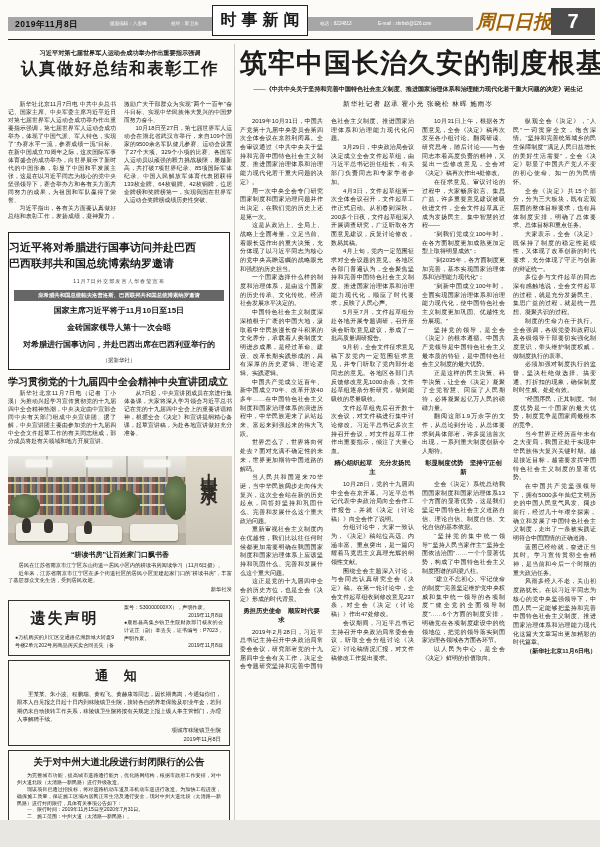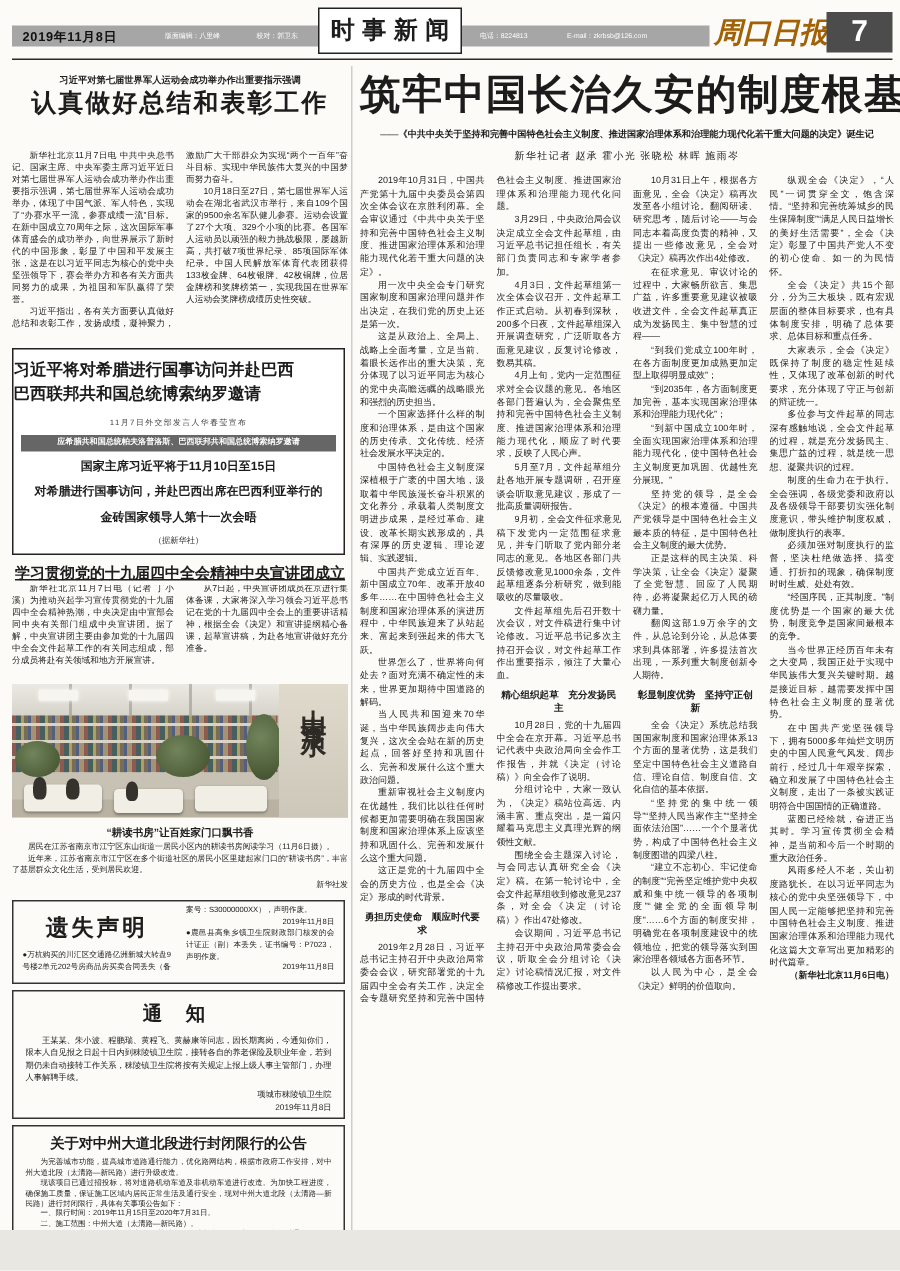--- a/index.html
+++ b/index.html
@@ -26,21 +26,21 @@
   .a1-hl2{position:absolute;top:34px;width:100%;text-align:center;font-size:16.5px;font-weight:bold;letter-spacing:7px;}
   .a1-body{position:absolute;top:57px;width:100%;height:125px;column-count:2;column-gap:8px;overflow:hidden;}
   .a1-body p,.a2-body p{font-size:5.8px;line-height:1.38;text-align:justify;text-indent:2em;margin:0;}
   .box1{position:absolute;top:188px;width:222px;height:138px;border:1px solid #222;background:#fff;box-sizing:border-box;}
   .b1-t{margin-top:7px;text-align:left;font-size:11px;font-weight:bold;line-height:1.45;}
   .b1-announce{margin-top:6px;text-align:center;font-size:5.2px;color:#444;letter-spacing:1px;}
   .b1-invite{margin:5px 5px 0;background:#666;color:#fff;font-size:5.4px;font-weight:bold;line-height:11px;text-align:center;}
   .b1-line{margin-top:3px;text-align:center;font-size:8px;font-weight:bold;line-height:1.75;}
   .b1-line:first-of-type{margin-top:6px;}
   .b1-source{margin-top:5px;text-align:center;font-size:5.5px;color:#333;}
-  .a2-hl{position:absolute;top:331px;width:100%;text-align:center;font-size:10px;font-weight:bold;white-space:nowrap;text-decoration:underline;}
+  .a2-hl{position:absolute;top:331px;width:100%;text-align:left;font-size:10px;font-weight:bold;white-space:nowrap;}
   .a2-body{position:absolute;top:346px;width:100%;height:62px;column-count:2;column-gap:8px;overflow:hidden;}
   
   .photo{position:absolute;top:412px;width:224px;height:89px;background:#c8c2b4;overflow:hidden;}
   .ph-ceiling{position:absolute;top:0;left:0;width:100%;height:24%;background:linear-gradient(#ebe9e3,#d6d3ca);}
   .ph-beams{position:absolute;top:0;left:0;width:100%;height:24%;background:repeating-linear-gradient(90deg,transparent 0 38px,#9b968b 38px 40px);opacity:.6;}
   .ph-lamp{position:absolute;top:4px;width:26px;height:7px;background:#f7f5ef;box-shadow:0 0 3px #fff;}
   .ph-shelf{position:absolute;top:24%;left:0;width:79%;height:42%;background:repeating-linear-gradient(90deg,#8c5a4e 0 3px,#466062 3px 6px,#b0a05c 6px 8px,#7a6c5a 8px 11px,#50607e 11px 13px,#a59272 13px 16px);}
   .ph-shelfrows{position:absolute;top:24%;left:0;width:79%;height:42%;background:repeating-linear-gradient(0deg,transparent 0 9px,#d9d3c5 9px 11px);}
   .ph-plant{position:absolute;border-radius:50%;background:radial-gradient(circle at 40% 35%,#71845a,#3f4e2c);}
   .ph-sofa{position:absolute;background:#f1eee6;border-radius:3px;box-shadow:0 1px 2px rgba(0,0,0,.35);}
@@ -107,22 +107,22 @@
         <p>习近平指出，各有关方面要认真做好总结和表彰工作，发扬成绩，凝神聚力，激励广大干部群众为实现“两个一百年”奋斗目标、实现中华民族伟大复兴的中国梦而努力奋斗。</p>
         <p>10月18日至27日，第七届世界军人运动会在湖北省武汉市举行，来自109个国家的9500余名军队健儿参赛。运动会设置了27个大项、329个小项的比赛。各国军人运动员以顽强的毅力挑战极限，屡越新高，共打破7项世界纪录、85项国际军体纪录。中国人民解放军体育代表团获得133枚金牌、64枚银牌、42枚铜牌，位居金牌榜和奖牌榜第一，实现我国在世界军人运动会奖牌榜成绩历史性突破。</p>
       </div>
 
     <div class="box1">
       <div class="b1-t">习近平将对希腊进行国事访问并赴巴西</div>
       <div class="b1-t" style="margin-top:0;">巴西联邦共和国总统博索纳罗邀请</div>
       <div class="b1-announce">11月7日外交部发言人华春莹宣布</div>
       <div class="b1-invite">应希腊共和国总统帕夫洛普洛斯、巴西联邦共和国总统博索纳罗邀请</div>
       <div class="b1-line">国家主席习近平将于11月10日至15日</div>
+      <div class="b1-line">金砖国家领导人第十一次会晤</div>
       <div class="b1-line">对希腊进行国事访问，并赴巴西出席在巴西利亚举行的</div>
-      <div class="b1-line">金砖国家领导人第十一次会晤</div>
       <div class="b1-source">（据新华社）</div>
     </div>
 
     <div class="a2-hl">学习贯彻党的十九届四中全会精神中央宣讲团成立</div>
     <div class="a2-body">
         <p>新华社北京11月7日电（记者 丁小溪）为推动兴起学习宣传贯彻党的十九届四中全会精神热潮，中央决定由中宣部会同中央有关部门组成中央宣讲团。据了解，中央宣讲团主要由参加党的十九届四中全会文件起草工作的有关同志组成，部分成员将赴有关领域和地方开展宣讲。</p>
         <p>从7日起，中央宣讲团成员在京进行集体备课，大家将深入学习领会习近平总书记在党的十九届四中全会上的重要讲话精神，根据全会《决定》和宣讲提纲精心备课，起草宣讲稿，为赴各地宣讲做好充分准备。</p>
       </div>
 
     <div class="photo">

